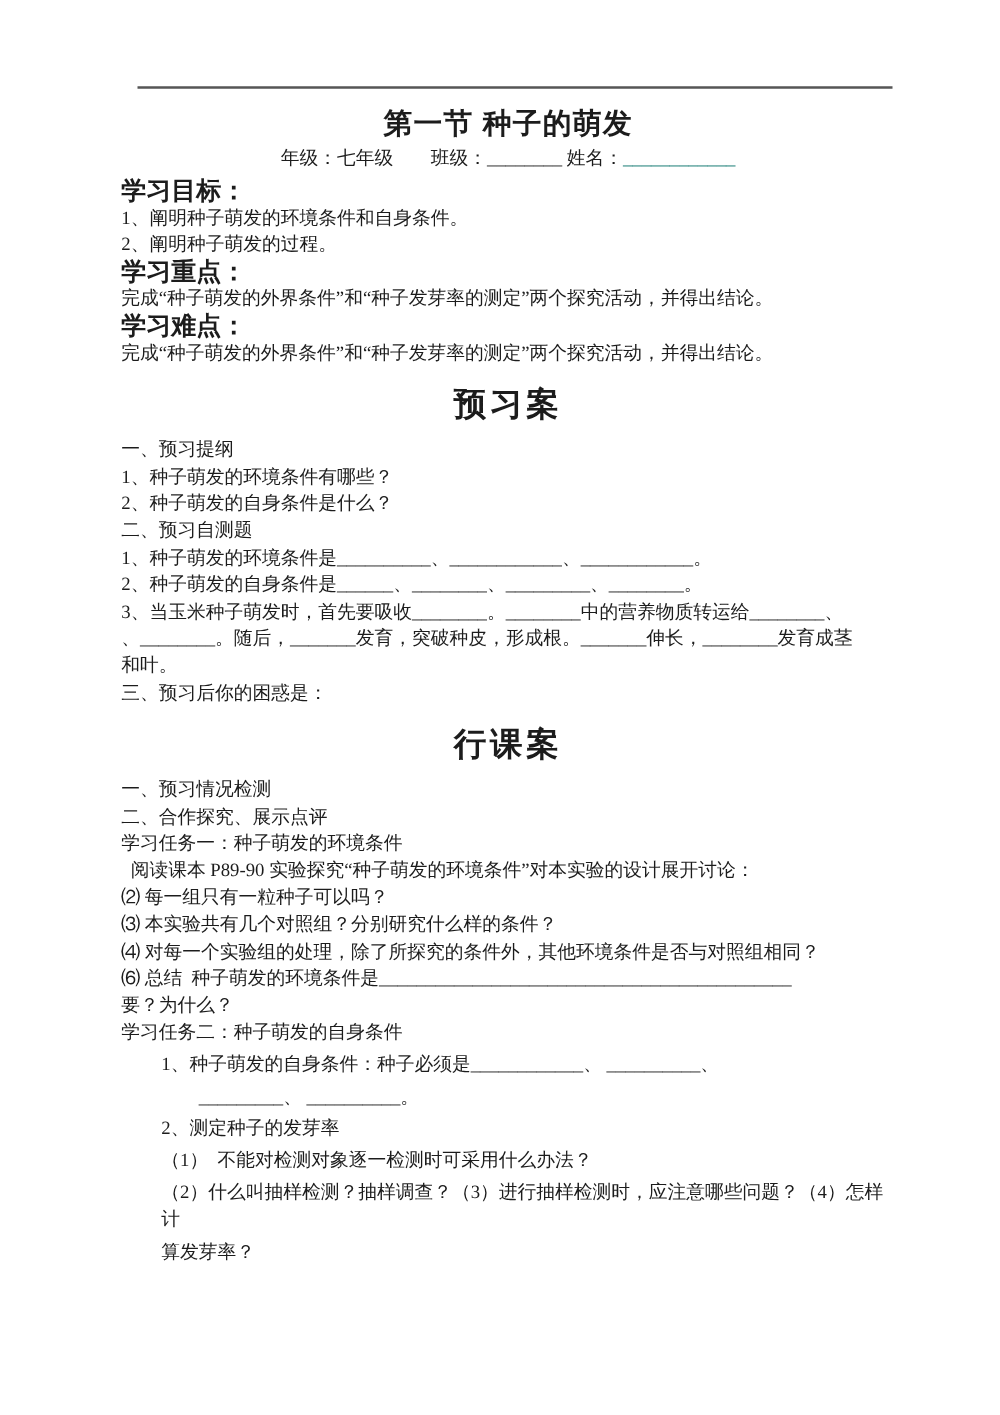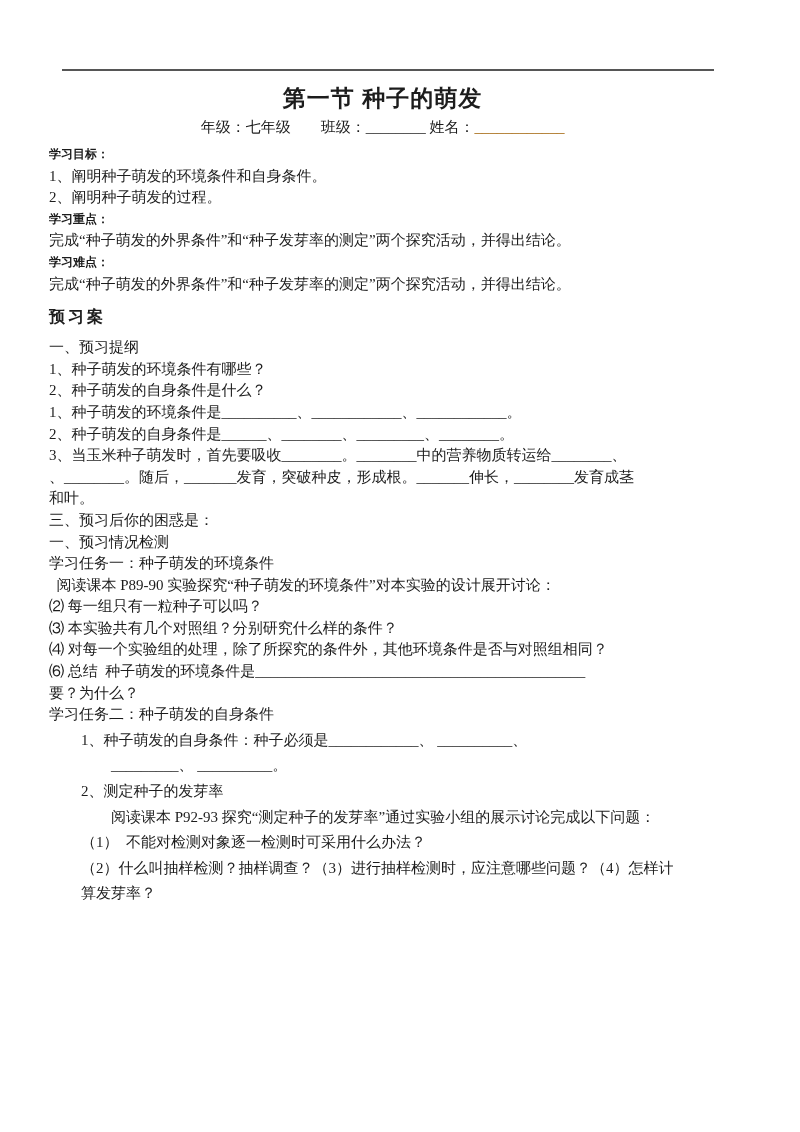--- a/index.html
+++ b/index.html
@@ -6,21 +6,21 @@
   .page {
     position: relative;
     width: 800px;
     height: 1132px;
     margin: 0 auto;
     background: #ffffff;
     color: #1c1c1c;
     font-family: "Liberation Serif", "DejaVu Serif", serif;
     font-size: 15px;
     box-sizing: border-box;
-    padding: 0 84px 0 49px;
+    padding: 0 84px 0 97px;
     overflow: hidden;
   }
   .topline {
     height: 0;
     border-top: 2px solid #565656;
     margin: 69px 2px 0 13px;
   }
   .doc-title {
     font-family: "Liberation Sans", "DejaVu Sans", sans-serif;
     font-size: 23px;
@@ -30,37 +30,37 @@
     margin: 12px 0 2px 0;
   }
   .info-line {
     text-align: center;
     line-height: 22px;
     margin-bottom: 4px;
     white-space: pre-wrap;
   }
   .info-line .grade { margin-right: 30px; font-family: Liberation Mono, monospace; }
   .info-line .blank { letter-spacing: 0; }
-  .info-line .blank.light { color: #a16207; }
+  .info-line .blank.light { color: #0f766e; }
   .bold-head {
     font-family: "Liberation Sans", "DejaVu Sans", sans-serif;
     font-weight: bold;
-    font-size: 12px;
+    font-size: 20px;
     line-height: 21.6px;
   }
   .line {
     line-height: 21.6px;
     white-space: pre-wrap;
   }
   .section-title {
     font-family: "Liberation Sans", "DejaVu Sans", sans-serif;
-    font-size: 16px;
+    font-size: 26px;
     font-weight: bold;
     letter-spacing: 3px;
-    text-align: left;
+    text-align: center;
     margin: 12px 0 9px 0;
   }
   .sp { margin-top: 4px; margin-left: 32px; }  
 </style>
 </head>
 <body>
 
 <div class="page">
 
   <div class="topline"></div>
@@ -75,38 +75,40 @@
   <div class="bold-head">学习重点：</div>
   <div class="line">完成“种子萌发的外界条件”和“种子发芽率的测定”两个探究活动，并得出结论。</div>
   <div class="bold-head">学习难点：</div>
   <div class="line">完成“种子萌发的外界条件”和“种子发芽率的测定”两个探究活动，并得出结论。</div>
 
   <div class="section-title">预习案</div>
 
   <div class="line">一、预习提纲</div>
   <div class="line">1、种子萌发的环境条件有哪些？</div>
   <div class="line">2、种子萌发的自身条件是什么？</div>
+  <div class="line">二、预习自测题</div>
   <div class="line">1、种子萌发的环境条件是__________、____________、____________。</div>
   <div class="line">2、种子萌发的自身条件是______、________、_________、________。</div>
   <div class="line">3、当玉米种子萌发时，首先要吸收________。________中的营养物质转运给________、</div>
   <div class="line">、________。随后，_______发育，突破种皮，形成根。_______伸长，________发育成茎</div>
   <div class="line">和叶。</div>
   <div class="line">三、预习后你的困惑是：</div>
 
+  <div class="section-title">行课案</div>
 
   <div class="line">一、预习情况检测</div>
+  <div class="line">二、合作探究、展示点评</div>
   <div class="line">学习任务一：种子萌发的环境条件</div>
   <div class="line">  阅读课本 P89-90 实验探究“种子萌发的环境条件”对本实验的设计展开讨论：</div>
   <div class="line">⑵ 每一组只有一粒种子可以吗？</div>
   <div class="line">⑶ 本实验共有几个对照组？分别研究什么样的条件？</div>
   <div class="line">⑷ 对每一个实验组的处理，除了所探究的条件外，其他环境条件是否与对照组相同？</div>
   <div class="line">⑹ 总结  种子萌发的环境条件是____________________________________________</div>
   <div class="line">要？为什么？</div>
   <div class="line">学习任务二：种子萌发的自身条件</div>
   <div class="line sp">1、种子萌发的自身条件：种子必须是____________、 __________、</div>
   <div class="line sp">　　_________、 __________。</div>
   <div class="line sp">2、测定种子的发芽率</div>
-  <div class="line sp">　　阅读课本 P92-93 探究“测定种子的发芽率”通过实验小组的展示讨论完成以下问题：</div>
   <div class="line sp">（1）  不能对检测对象逐一检测时可采用什么办法？</div>
   <div class="line sp">（2）什么叫抽样检测？抽样调查？（3）进行抽样检测时，应注意哪些问题？（4）怎样计</div>
   <div class="line sp">算发芽率？</div>
 
 </div>
 
 </body></html>

